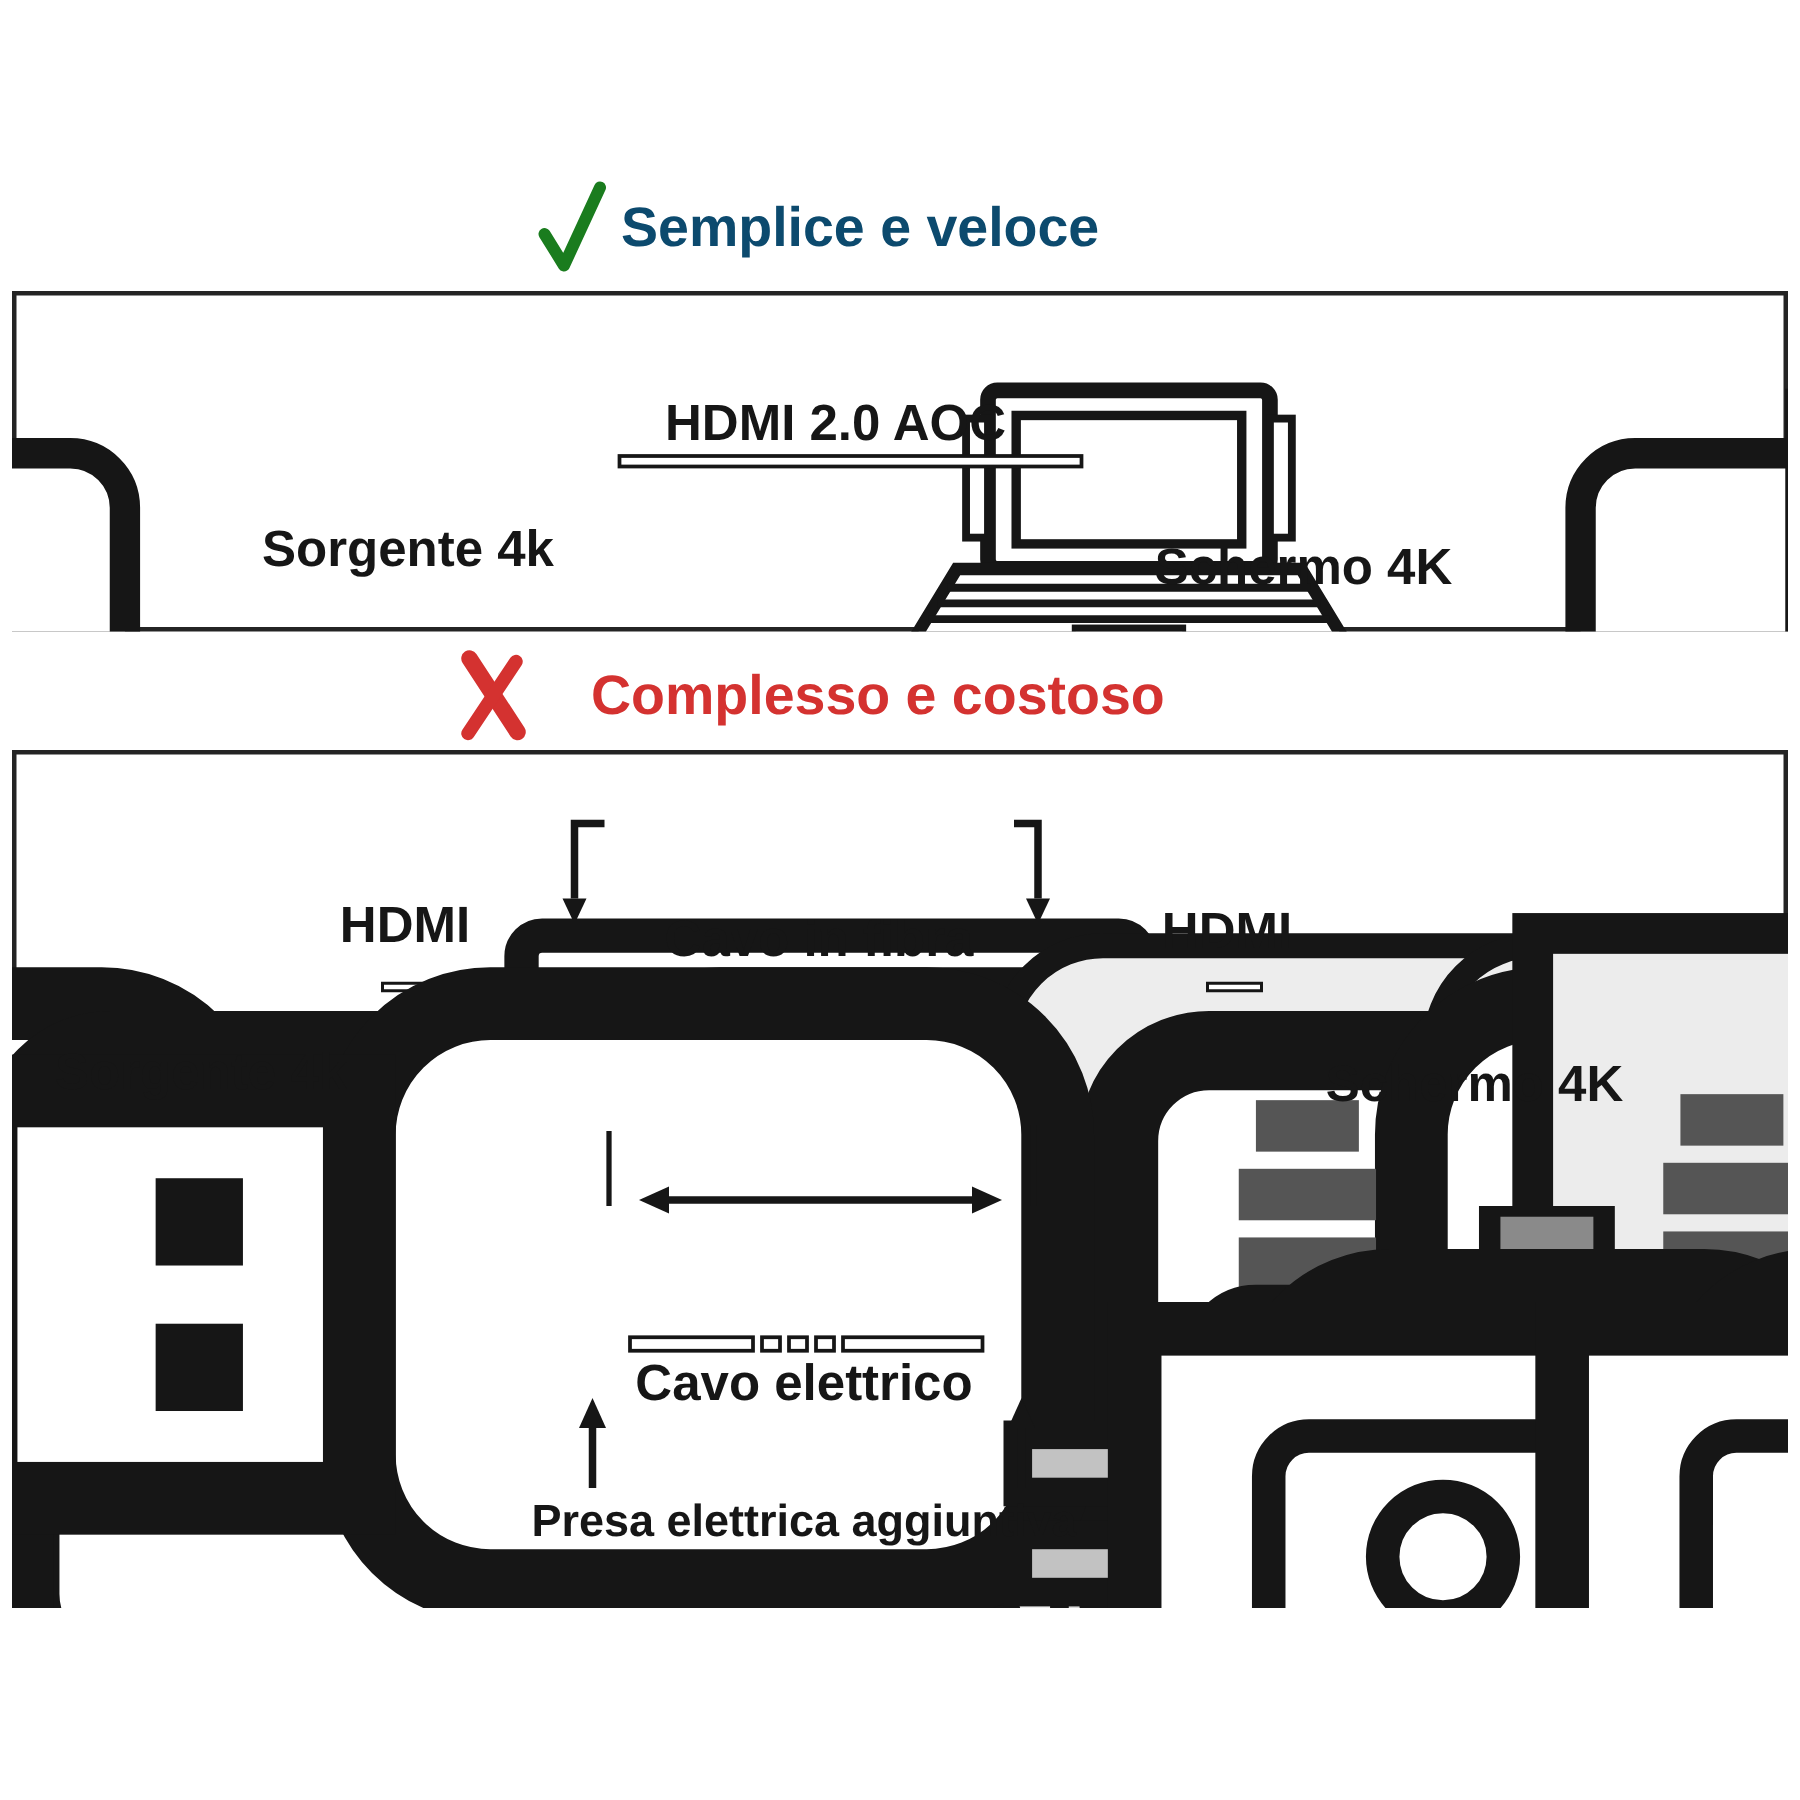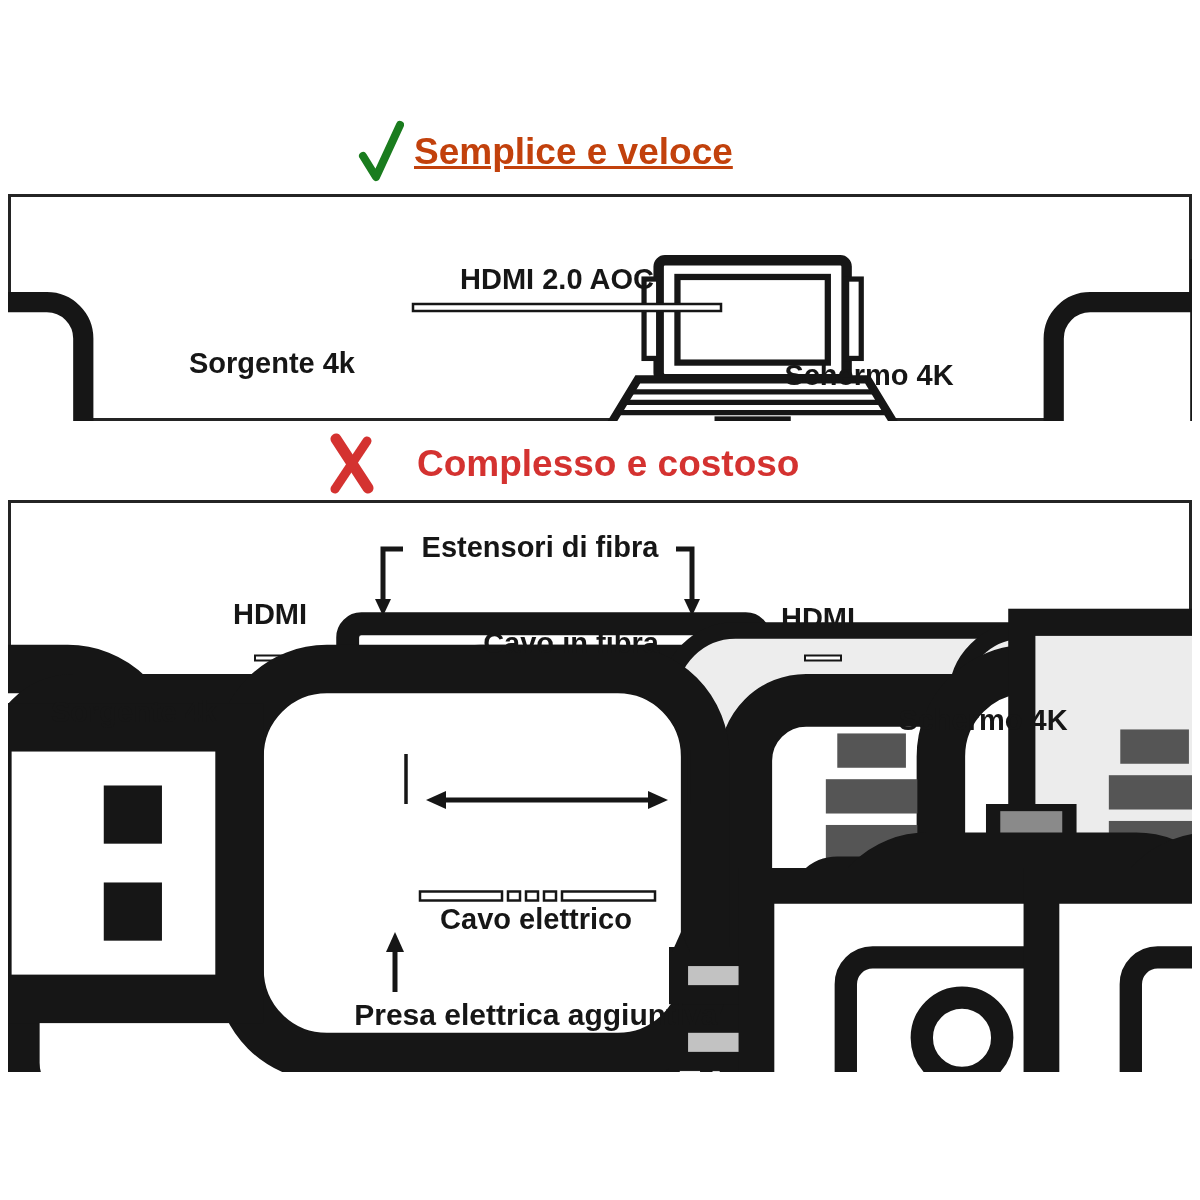--- a/index.html
+++ b/index.html
@@ -1,24 +1,24 @@
 <!DOCTYPE html>
 <html><head>
 <meta charset="utf-8">
 <style>
   html,body{margin:0;padding:0;background:#fff;}
   #stage{position:relative;width:1200px;height:1200px;background:#fff;overflow:hidden;
          font-family:"Liberation Sans", sans-serif;color:#161616;}
   .panel{position:absolute;border:3px solid #242424;background:#fff;box-sizing:border-box;}
   .lbl{position:absolute;font-weight:700;color:#161616;white-space:nowrap;transform:translateX(-50%);}
-  .fs29{font-size:29px;text-align:right;}
+  .fs29{font-size:34px;text-align:right;}
   .fs30{font-size:30px;}
   .title-row{position:absolute;display:flex;align-items:center;gap:10px;}
   .title-text{font-weight:700;font-size:37px;letter-spacing:0px;}
-  .green{color:#c2410c;text-decoration:underline;}
+  .green{color:#0c4a6e;}
   .red{color:#d43230;}
   svg{display:block;}
   .diagram-svg{position:absolute;pointer-events:none;}
 </style>
 </head>
 <body>
 
 <div id="stage">
 
   <svg width="0" height="0" style="position:absolute" aria-hidden="true">
@@ -104,21 +104,21 @@
     <use href="#sym-laptop" transform="translate(200,60) scale(0.92)"></use>
     <rect x="405" y="110" width="308" height="7" fill="#fff" stroke="#161616" stroke-width="2.5"></rect>
     <use href="#sym-hdmi" transform="translate(411,96) scale(-0.82,0.82)"></use>
     <use href="#sym-hdmi" transform="translate(710,96) scale(0.82)"></use>
     <use href="#sym-tv" transform="translate(782,64)"></use>
   </svg>
   <div class="lbl fs29" style="left:557px;top:263px;">HDMI 2.0 AOC</div>
   <div class="lbl fs29" style="left:272px;top:347px;">Sorgente 4k</div>
   <div class="lbl fs29" style="left:869px;top:359px;">Schermo 4K</div>
 
-  <div class="title-row" style="left:325px;top:432px;gap:40px;">
+  <div class="title-row" style="left:302px;top:432px;gap:40px;">
     <svg width="52" height="64" viewBox="0 0 52 64">
       <line x1="11" y1="7" x2="43" y2="56" stroke="#d43230" stroke-width="11" stroke-linecap="round"></line>
       <line x1="42" y1="9" x2="10" y2="57" stroke="#d43230" stroke-width="9" stroke-linecap="round"></line>
     </svg>
     <span class="title-text red">Complesso e costoso</span>
   </div>
 
   <div class="panel" style="left:8px;top:500px;width:1184px;height:572px;"></div>
   <svg class="diagram-svg" style="left:8px;top:500px;" width="1184" height="572" viewBox="0 0 1184 572">
 
@@ -181,22 +181,21 @@
     <g>
       <line x1="387" y1="450" x2="387" y2="492" stroke="#161616" stroke-width="5"></line>
       <polygon points="378,452 396,452 387,432" fill="#161616"></polygon>
     </g>
     <g>
       <line x1="673" y1="450" x2="673" y2="492" stroke="#161616" stroke-width="5"></line>
       <polygon points="664,452 682,452 673,432" fill="#161616"></polygon>
     </g>
   </svg>
 
-  <div class="lbl fs29" style="left:540px;top:531px;">Estensori di fibra</div>
   <div class="lbl fs29" style="left:270px;top:598px;">HDMI</div>
-  <div class="lbl fs29" style="left:571px;top:607px;margin-top:20px;">Cavo in fibra</div>
+  <div class="lbl fs29" style="left:546px;top:607px;">Cavo in fibra</div>
   <div class="lbl fs29" style="left:818px;top:602px;">HDMI</div>
   <div class="lbl fs29" style="left:134px;top:696px;">Sorgente 4k</div>
   <div class="lbl fs29" style="left:983px;top:704px;">Schermo 4K</div>
   <div class="lbl fs30" style="left:536px;top:998px;">Presa elettrica aggiuntiva</div>
   <div class="lbl fs29" style="left:536px;top:903px;">Cavo elettrico</div>
 
 </div>
 
 </body></html>

